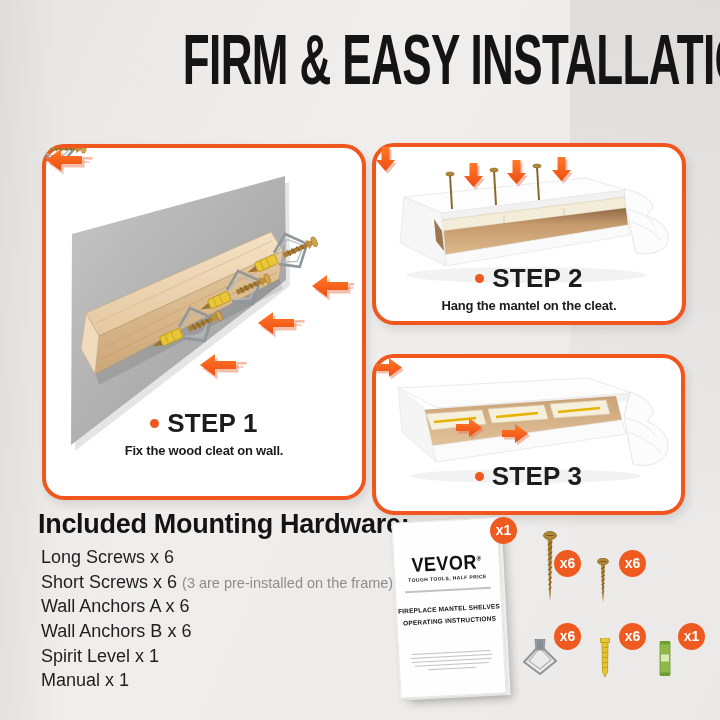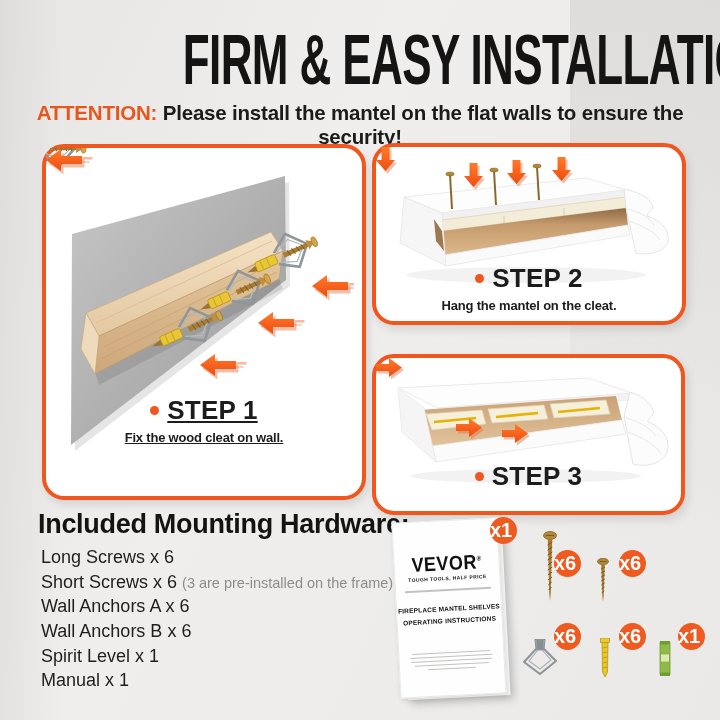--- a/index.html
+++ b/index.html
@@ -46,37 +46,33 @@
     transform:scaleX(0.9);}
   .vevor sup{font-size:7px;vertical-align:super;}
   .vevor-tag{margin-top:2px;font-size:5px;font-weight:bold;color:#222;letter-spacing:0.4px;}
   .tiny-bar{background:#c2c2c0;}
   .m-bar1{margin-top:8px;width:82%;height:2px;}
   .m-title{margin-top:12px;font-size:6.5px;font-weight:bold;color:#111;letter-spacing:0.2px;line-height:1.9;text-align:center;}
   .m-par{margin-top:24px;width:78%;display:flex;flex-direction:column;gap:2.5px;align-items:center;}
   .m-par .tiny-bar{height:1.5px;}
 
   .badge{position:absolute;width:27px;height:27px;border-radius:50%;background:#EE5A1F;
-    color:#fff;font-size:20px;font-weight:bold;line-height:27px;}
+    color:#fff;font-size:14px;font-weight:bold;text-align:center;line-height:27px;}
   .hw-icon{position:absolute;}
 </style>
 </head>
 <body>
 
 <div class="canvas">
   <div class="bg-band-right"></div>
   <div class="bg-band-left"></div>
 
   <h1 class="title" style="margin:0;">
     <span class="title-inner">FIRM &amp; EASY INSTALLATION</span>
   </h1>
-  <div class="attention">
-    <span class="orange">ATTENTION:</span>
-    <span>Please install the mantel on the flat walls to ensure the security!</span>
-  </div>
 
   <div class="panel panel1">
     <svg class="illus" width="308" height="340" viewBox="0 0 308 340">
       <defs>
         <linearGradient id="s1wall" x1="0" y1="0" x2="1" y2="1">
           <stop offset="0" stop-color="#c6c6c6"></stop>
             <stop offset="1" stop-color="#9b9b9b"></stop>
         </linearGradient>
         <linearGradient id="s1top" x1="0" y1="0" x2="0" y2="1">
           <stop offset="0" stop-color="#f4e1c5"></stop>
@@ -124,21 +120,21 @@
       <g id="arrL">
         <polygon points="0,12 15,1 15,8 36,8 36,16 15,16 15,23" fill="#df7048" opacity="0.45" transform="translate(2.5,3.5)"></polygon>
         <polygon points="0,12 15,1 15,8 36,8 36,16 15,16 15,23" fill="url(#s1arr)"></polygon>
         <rect x="36.5" y="9" width="10" height="2.6" fill="#f4764a" opacity="0.5"></rect>
         <rect x="36.5" y="13" width="7" height="2" fill="#f4764a" opacity="0.35"></rect>
       </g>
       <use href="#arrL" transform="translate(266,126)"></use>
       <use href="#arrL" transform="translate(212,163)"></use>
       <use href="#arrL" transform="translate(154,205)"></use>
     </svg>
-    <div class="step-text" style="bottom:51px;text-decoration:underline;">
+    <div class="step-text" style="bottom:38px;">
       <div class="step-line">
         <span class="dot"></span>
         <span class="step-label">STEP 1</span>
       </div>
       <div class="step-desc">Fix the wood cleat on wall.</div>
     </div>
   </div>
 
   <div class="panel panel2">
     <svg class="illus" width="298" height="166" viewBox="0 0 298 166">

